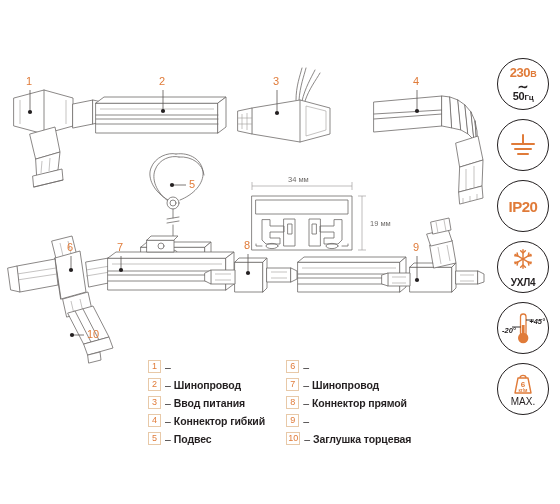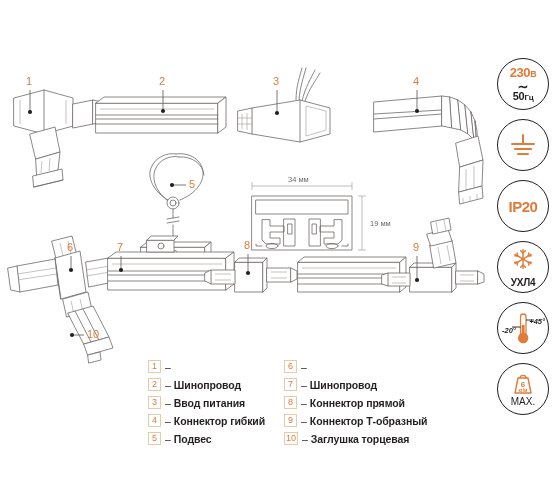--- a/index.html
+++ b/index.html
@@ -447,21 +447,20 @@
         <span class="legend-text">Шинопровод</span>
       </div>
       <div class="legend-row">
         <span class="num-box">8</span>
         <span class="legend-dash">–</span>
         <span class="legend-text">Коннектор прямой</span>
       </div>
       <div class="legend-row">
         <span class="num-box">9</span>
         <span class="legend-dash">–</span>
-        <span class="legend-text">Коннектор Т-образный</span>
       </div>
       <div class="legend-row">
         <span class="num-box">10</span>
         <span class="legend-dash">–</span>
         <span class="legend-text">Заглушка торцевая</span>
       </div>
     </div>
   </div>
 
   <div class="badges">

